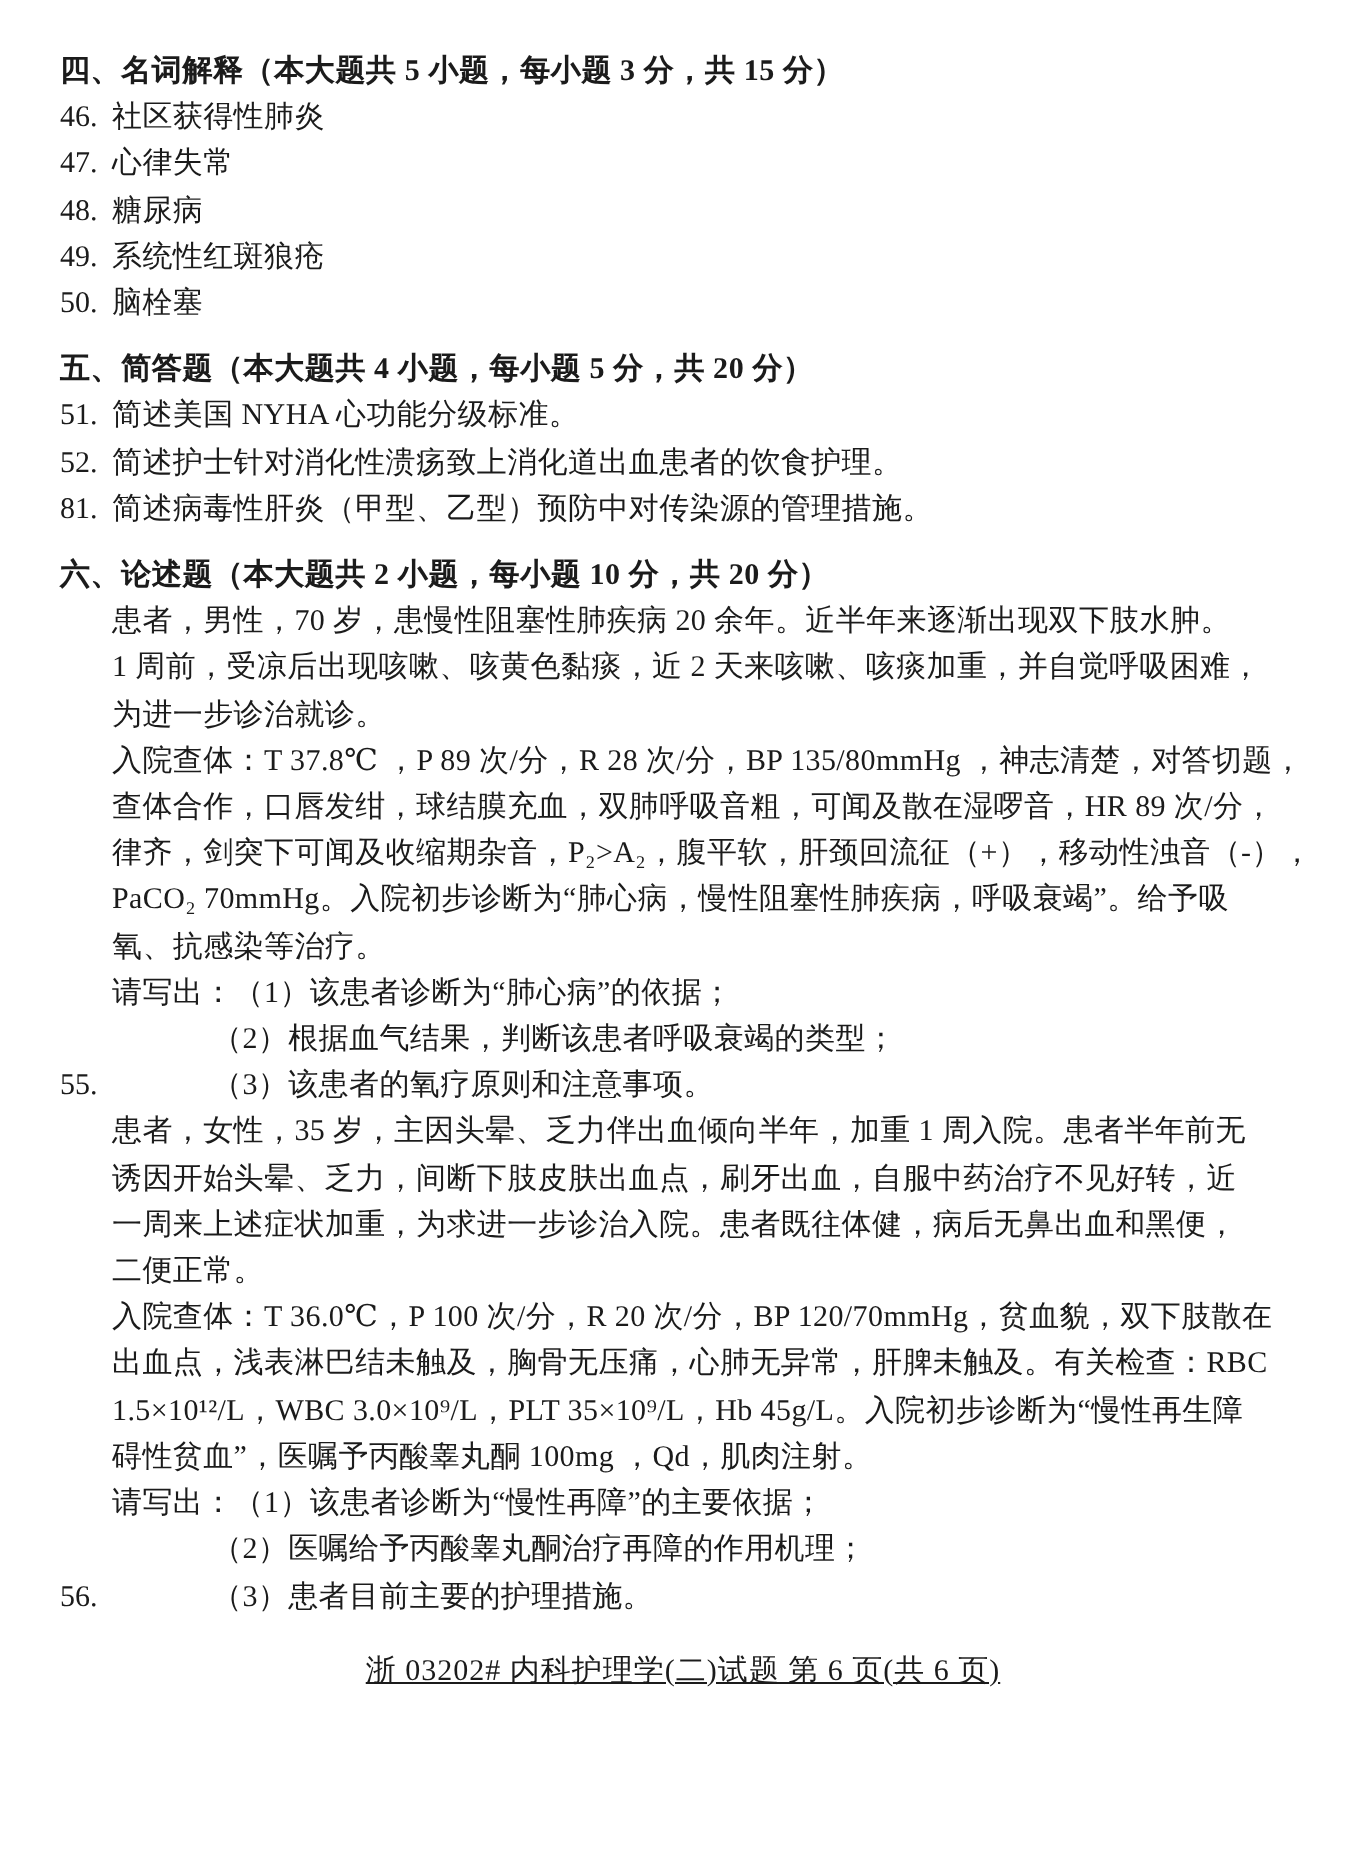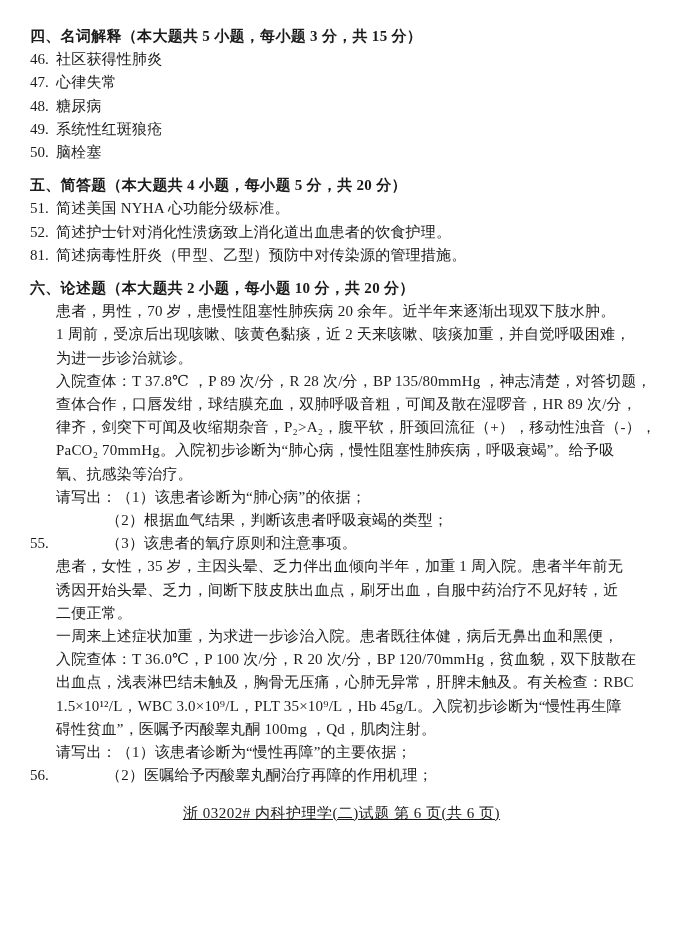--- a/index.html
+++ b/index.html
@@ -119,27 +119,28 @@
         <div class="line indent">（2）根据血气结果，判断该患者呼吸衰竭的类型；</div>
         <div class="line indent">（3）该患者的氧疗原则和注意事项。</div>
       </div>
     </div>
 
     <div class="item">
       <span class="num">56.</span>
       <div class="content">
         <div class="line">患者，女性，35 岁，主因头晕、乏力伴出血倾向半年，加重 1 周入院。患者半年前无</div>
         <div class="line">诱因开始头晕、乏力，间断下肢皮肤出血点，刷牙出血，自服中药治疗不见好转，近</div>
+        <div class="line">一周来上述症状加重，为求进一步诊治入院。患者既往体健，病后无鼻出血和黑便，</div>
         <div class="line">二便正常。</div>
-        <div class="line">一周来上述症状加重，为求进一步诊治入院。患者既往体健，病后无鼻出血和黑便，</div>
         <div class="line">入院查体：T 36.0℃，P 100 次/分，R 20 次/分，BP 120/70mmHg，贫血貌，双下肢散在</div>
         <div class="line">出血点，浅表淋巴结未触及，胸骨无压痛，心肺无异常，肝脾未触及。有关检查：RBC</div>
         <div class="line">1.5×10¹²/L，WBC 3.0×10⁹/L，PLT 35×10⁹/L，Hb 45g/L。入院初步诊断为“慢性再生障</div>
         <div class="line">碍性贫血”，医嘱予丙酸睾丸酮 100mg ，Qd，肌肉注射。</div>
         <div class="line">请写出：（1）该患者诊断为“慢性再障”的主要依据；</div>
         <div class="line indent">（2）医嘱给予丙酸睾丸酮治疗再障的作用机理；</div>
+        <div class="line indent">（3）患者目前主要的护理措施。</div>
       </div>
     </div>
   </div>
 
   <div class="footer">浙 03202# 内科护理学(二)试题 第 6 页(共 6 页)</div>
 
 </div>
 
 </body></html>

